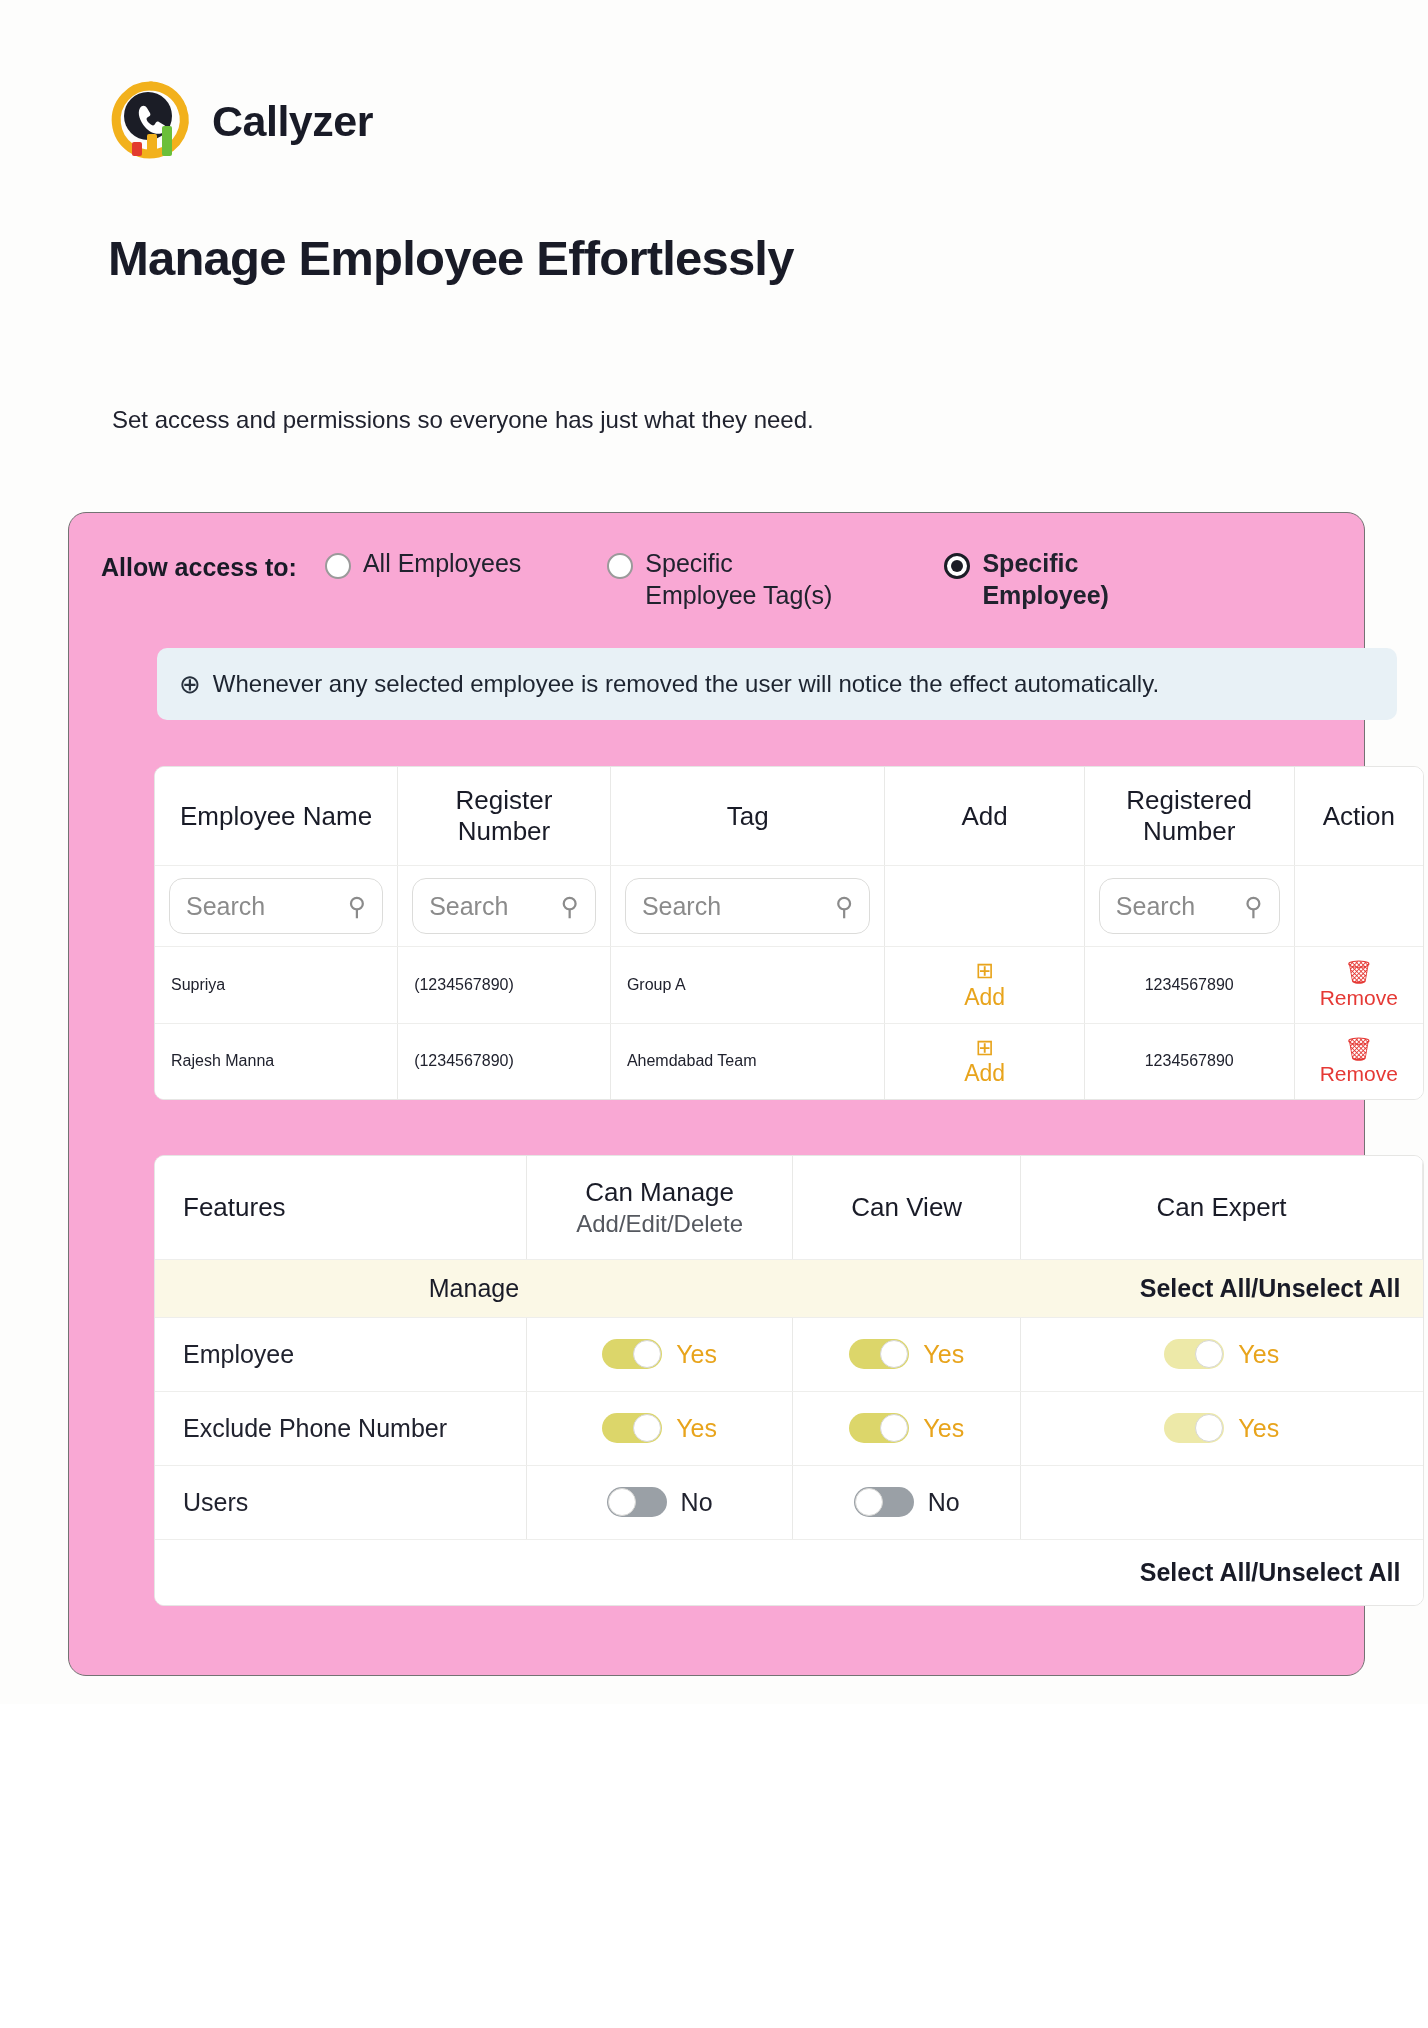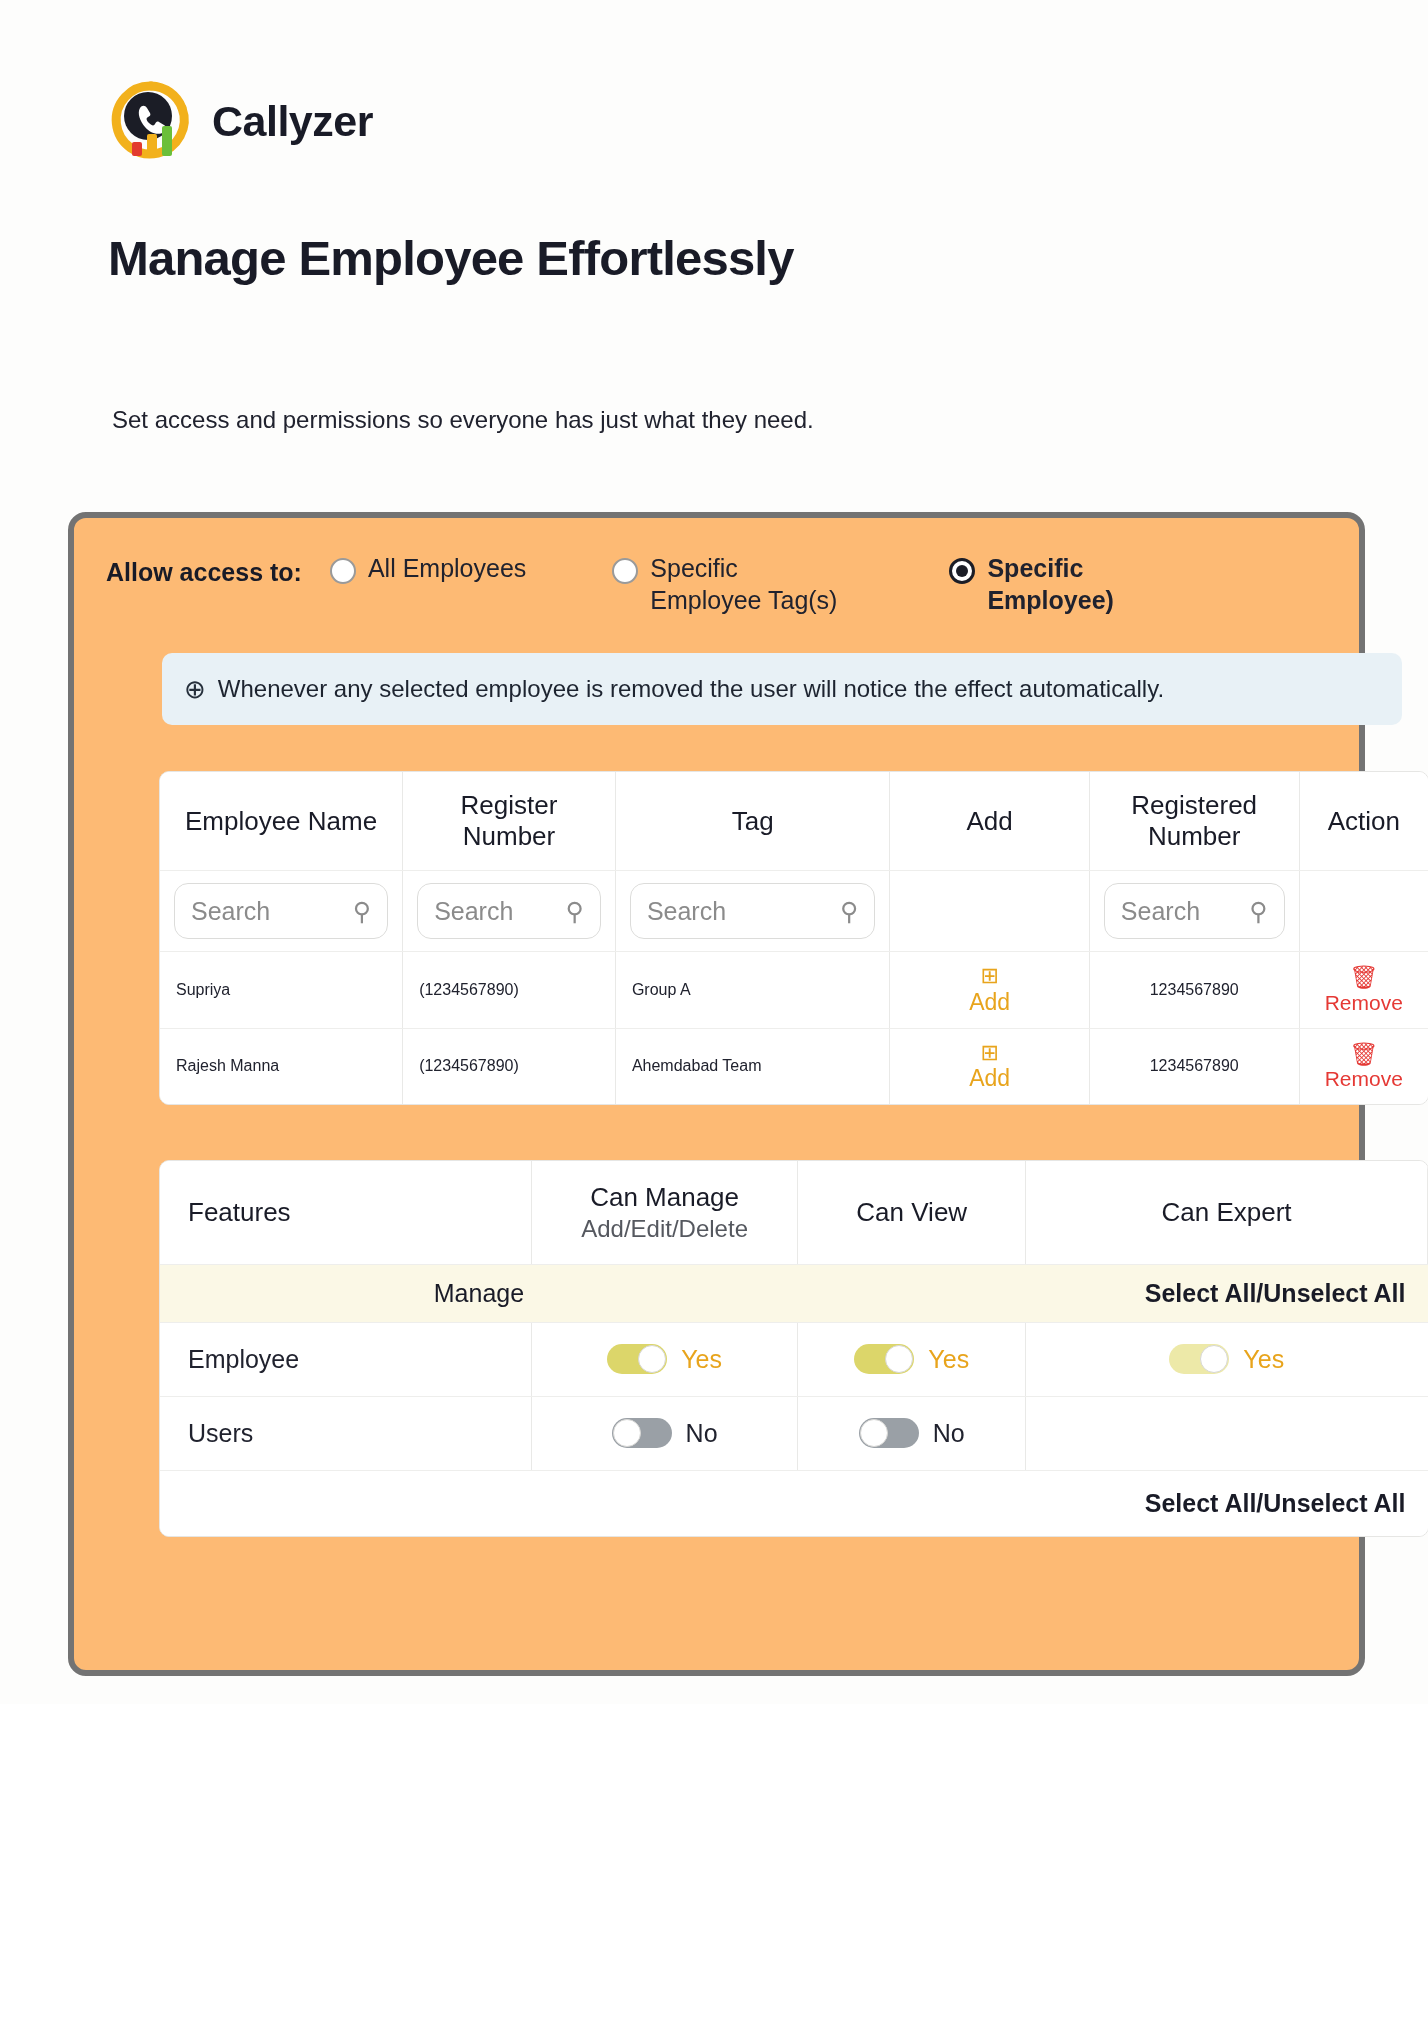--- a/index.html
+++ b/index.html
@@ -55,22 +55,22 @@
     font-size: 24px;
     color: #20222e;
   }
 
   
   .card {
     position: absolute;
     left: 68px; top: 512px;
     width: 1297px;
     height: 1164px;
-    background: #fdba74;
-    border: 6px solid #737373;
+    background: #f9a8d4;
+    border: 1px solid #737373;
     border-radius: 18px;
   }
 
   
   .access-row {
     position: absolute;
     left: 32px; top: 34px;
     width: 1230px;
     display: flex;
     align-items: flex-start;
@@ -479,20 +479,47 @@
             <td class="fcell">
               <div class="toggle-wrap">
                 <span class="tg on pale">
                     <span class="knob"></span>
                   </span>
                 <span class="tg-label yes">Yes</span>
               </div>
             </td>
           </tr>
 
+          <tr>
+            <td class="fname">Exclude Phone Number</td>
+            <td class="fcell">
+              <div class="toggle-wrap">
+                <span class="tg on">
+                    <span class="knob"></span>
+                  </span>
+                <span class="tg-label yes">Yes</span>
+              </div>
+            </td>
+            <td class="fcell">
+              <div class="toggle-wrap">
+                <span class="tg on">
+                    <span class="knob"></span>
+                  </span>
+                <span class="tg-label yes">Yes</span>
+              </div>
+            </td>
+            <td class="fcell">
+              <div class="toggle-wrap">
+                <span class="tg on pale">
+                    <span class="knob"></span>
+                  </span>
+                <span class="tg-label yes">Yes</span>
+              </div>
+            </td>
+          </tr>
 
           <tr>
             <td class="fname">Users</td>
             <td class="fcell">
               <div class="toggle-wrap">
                 <span class="tg off">
                     <span class="knob"></span>
                   </span>
                 <span class="tg-label no">No</span>
               </div>

